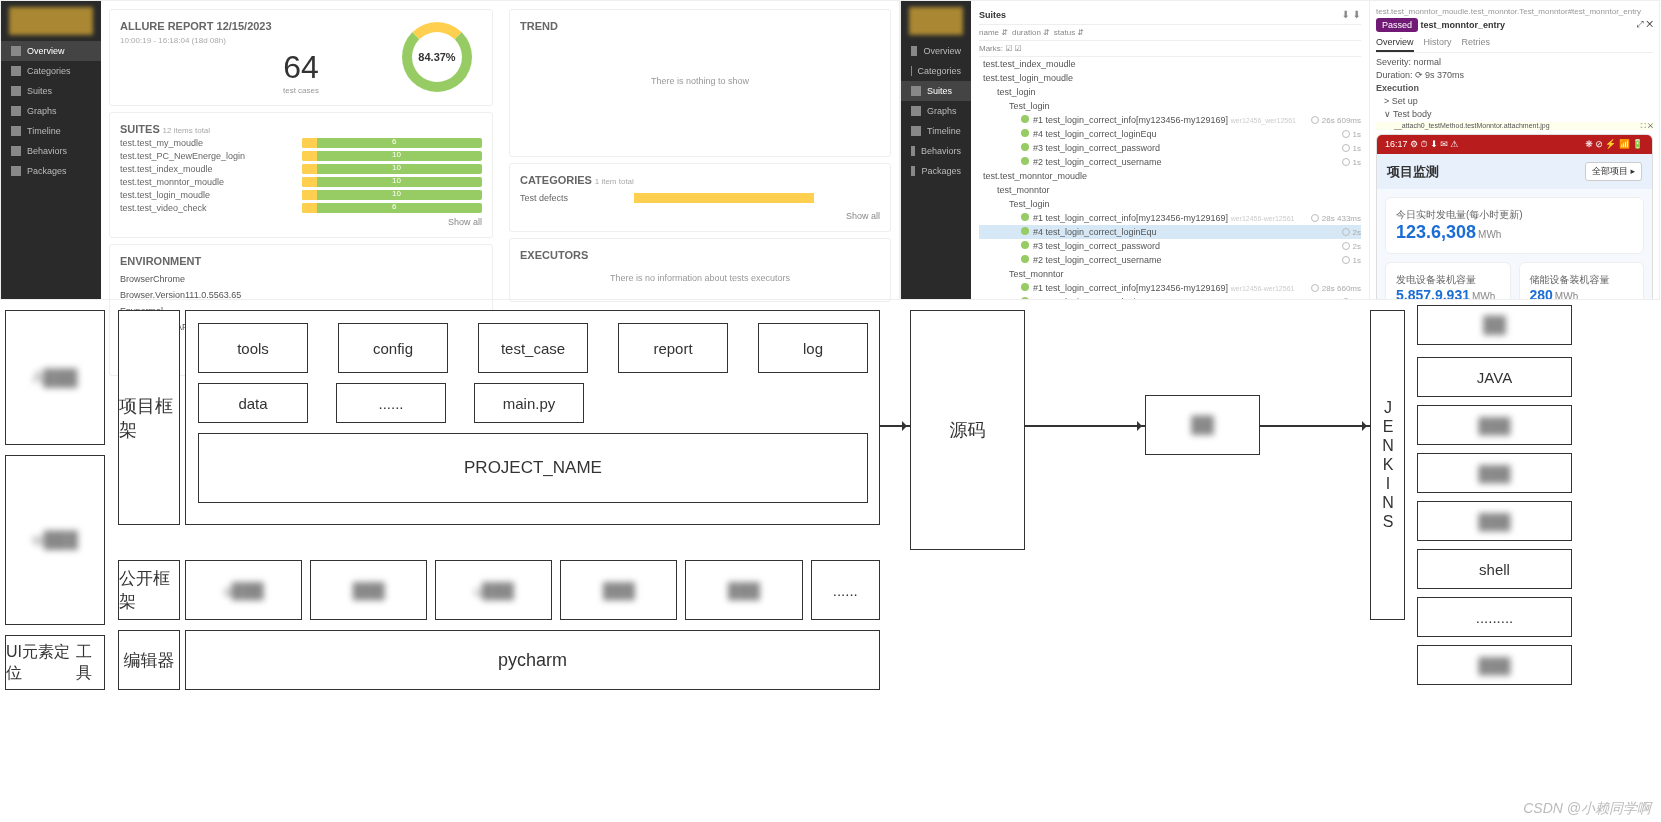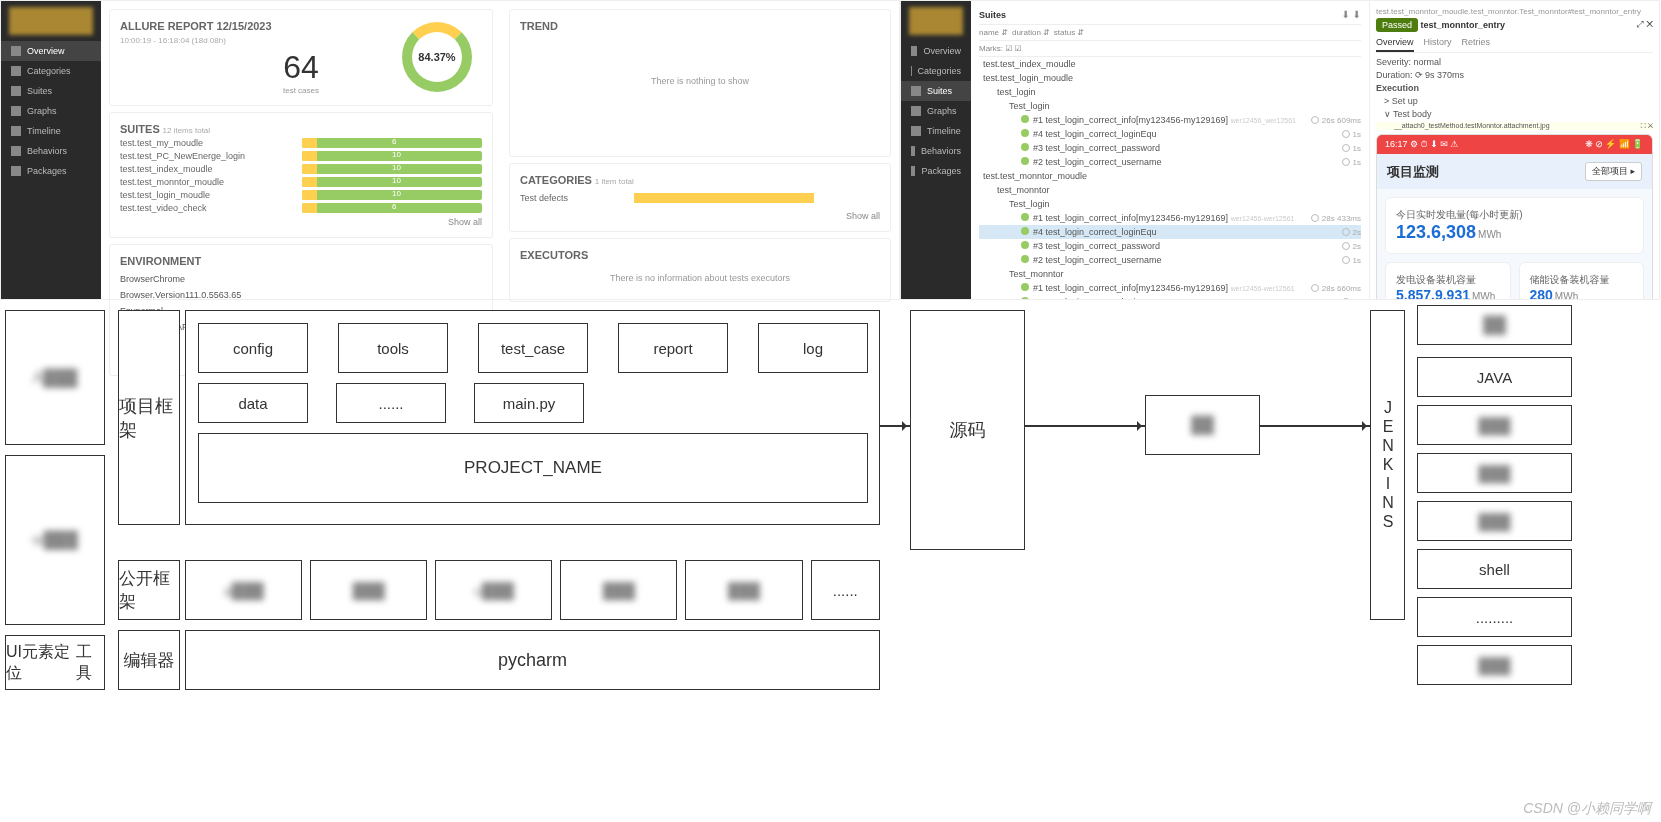--- a/index.html
+++ b/index.html
@@ -42,27 +42,27 @@
 .tree-item.lvl1{padding-left:4px}
 .tree-item.lvl2{padding-left:18px}
 .tree-item.lvl3{padding-left:30px}
 .tree-item.lvl4{padding-left:42px}
 .tree-item.sel{background:#d6e8f5}
 .dot-g{display:inline-block;width:8px;height:8px;border-radius:50%;background:#97cc64;margin-right:4px}
 .time{color:#aaa;font-size:8px;display:flex;align-items:center;gap:3px}
 .retry-ico{width:8px;height:8px;border:1px solid #bbb;border-radius:50%;display:inline-block}
 .detail-panel{width:290px;border-left:1px solid #eee;padding:6px;font-size:9px}
 .bc-path{font-size:8px;color:#999;margin-bottom:3px}
-.passed-badge{background:#4d7c0f;color:#fff;padding:2px 6px;border-radius:3px;font-size:9px}
+.passed-badge{background:#701a75;color:#fff;padding:2px 6px;border-radius:3px;font-size:9px}
 .det-tabs{display:flex;gap:10px;font-size:9px;border-bottom:1px solid #eee;margin:4px 0}
 .det-tab{padding:3px 0;color:#888}
 .det-tab.active{color:#333;border-bottom:2px solid #333}
 .det-sec{font-size:9px;color:#555;margin:3px 0}
 .phone{background:#f5f8fc;border:1px solid #ddd;border-radius:6px;margin-top:4px;overflow:hidden}
-.phone-bar{background:#ef4444;color:#fff;font-size:9px;padding:4px 8px;display:flex;justify-content:space-between}
+.phone-bar{background:#b91c1c;color:#fff;font-size:9px;padding:4px 8px;display:flex;justify-content:space-between}
 .phone-hdr{background:#e8f0fc;padding:8px 10px;display:flex;justify-content:space-between;align-items:center}
 .phone-hdr h4{font-size:13px}
 .phone-btn{border:1px solid #ccc;padding:2px 6px;border-radius:3px;font-size:9px;background:#fff}
 .phone-card{background:#fff;margin:8px;border-radius:6px;padding:10px;border:1px solid #eee}
 .ph-lbl{font-size:10px;color:#666}
 .ph-val{font-size:18px;color:#1b6dd6;font-weight:bold}
 .ph-unit{font-size:10px;color:#888;margin-left:2px}
 .phone-row2{display:flex;gap:8px;margin:0 8px}
 .phone-row2 .phone-card{flex:1;margin:0}
 
@@ -386,22 +386,22 @@
       <span>UI元素定位</span>
       <span>工具</span>
     </div>
 
   <div class="box" style="left:118px;top:5px;width:62px;height:215px;flex-direction:column;font-size:18px">
       <span>项目框架</span>
     </div>
 
   <div class="box" style="left:185px;top:5px;width:695px;height:215px;border:1px solid #333;align-items:flex-start;justify-content:flex-start;padding:12px;flex-direction:column;gap:10px">
     <div style="display:flex;gap:30px" id="folders-row">
+        <div class="box sm" style="position:relative;width:110px;height:50px">tools</div>
         <div class="box sm" style="position:relative;width:110px;height:50px">config</div>
-        <div class="box sm" style="position:relative;width:110px;height:50px">tools</div>
         <div class="box sm" style="position:relative;width:110px;height:50px">test_case</div>
         <div class="box sm" style="position:relative;width:110px;height:50px">report</div>
         <div class="box sm" style="position:relative;width:110px;height:50px">log</div>
       </div>
     <div style="display:flex;gap:28px" id="folders-row2">
         <div class="box sm" style="position:relative;width:110px;height:40px">data</div>
         <div class="box sm" style="position:relative;width:110px;height:40px">......</div>
         <div class="box sm" style="position:relative;width:110px;height:40px">main.py</div>
       </div>
     <div class="box" style="position:relative;width:670px;height:70px;font-size:17px">

